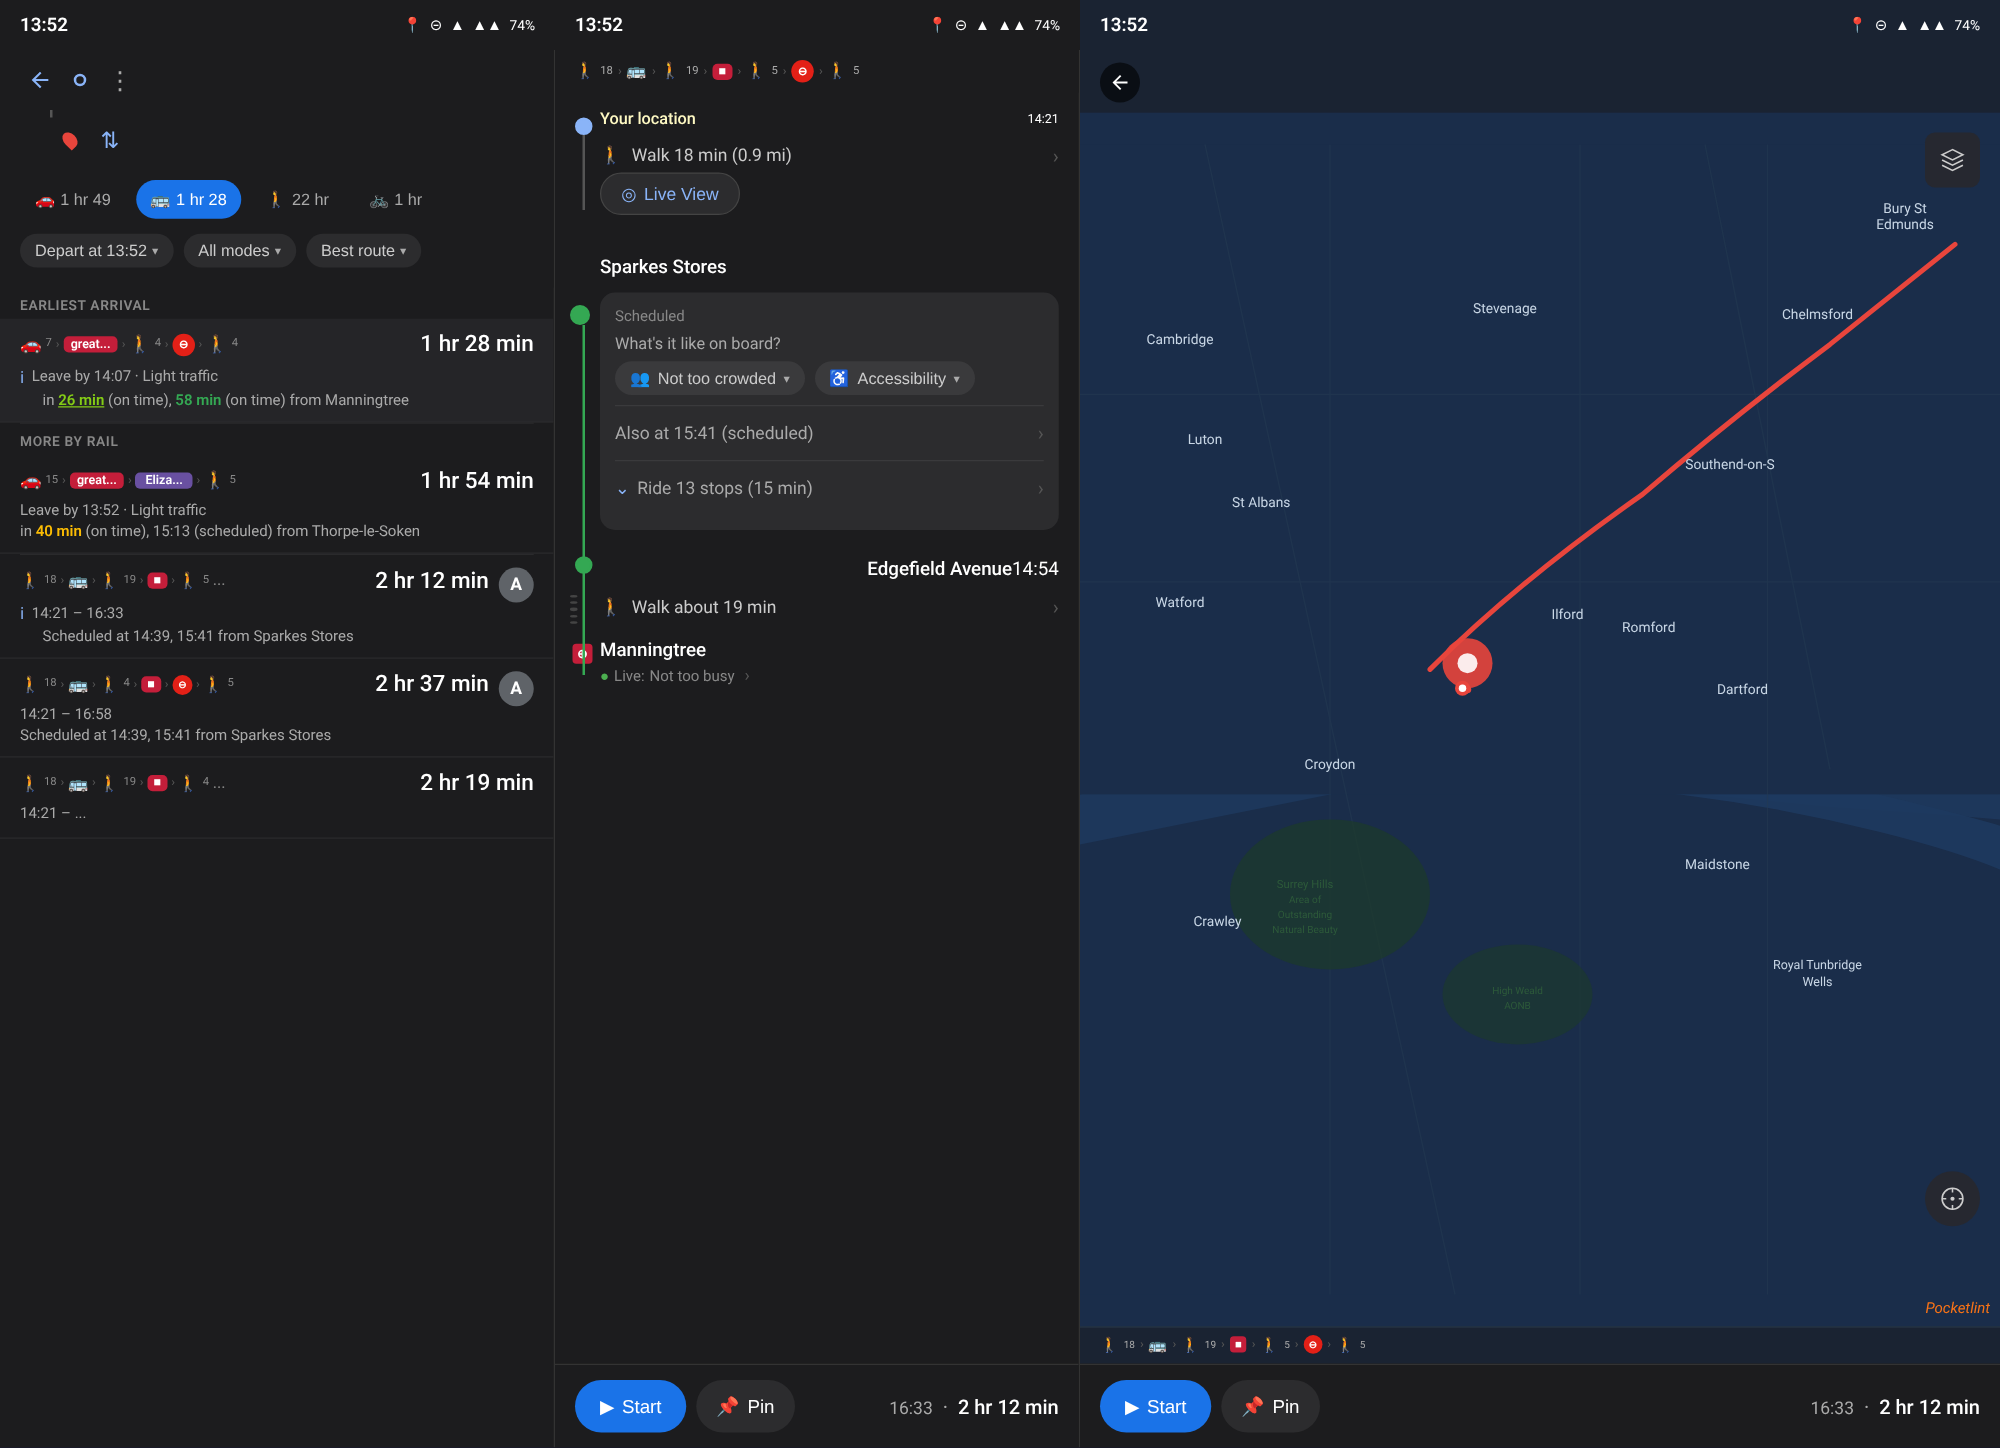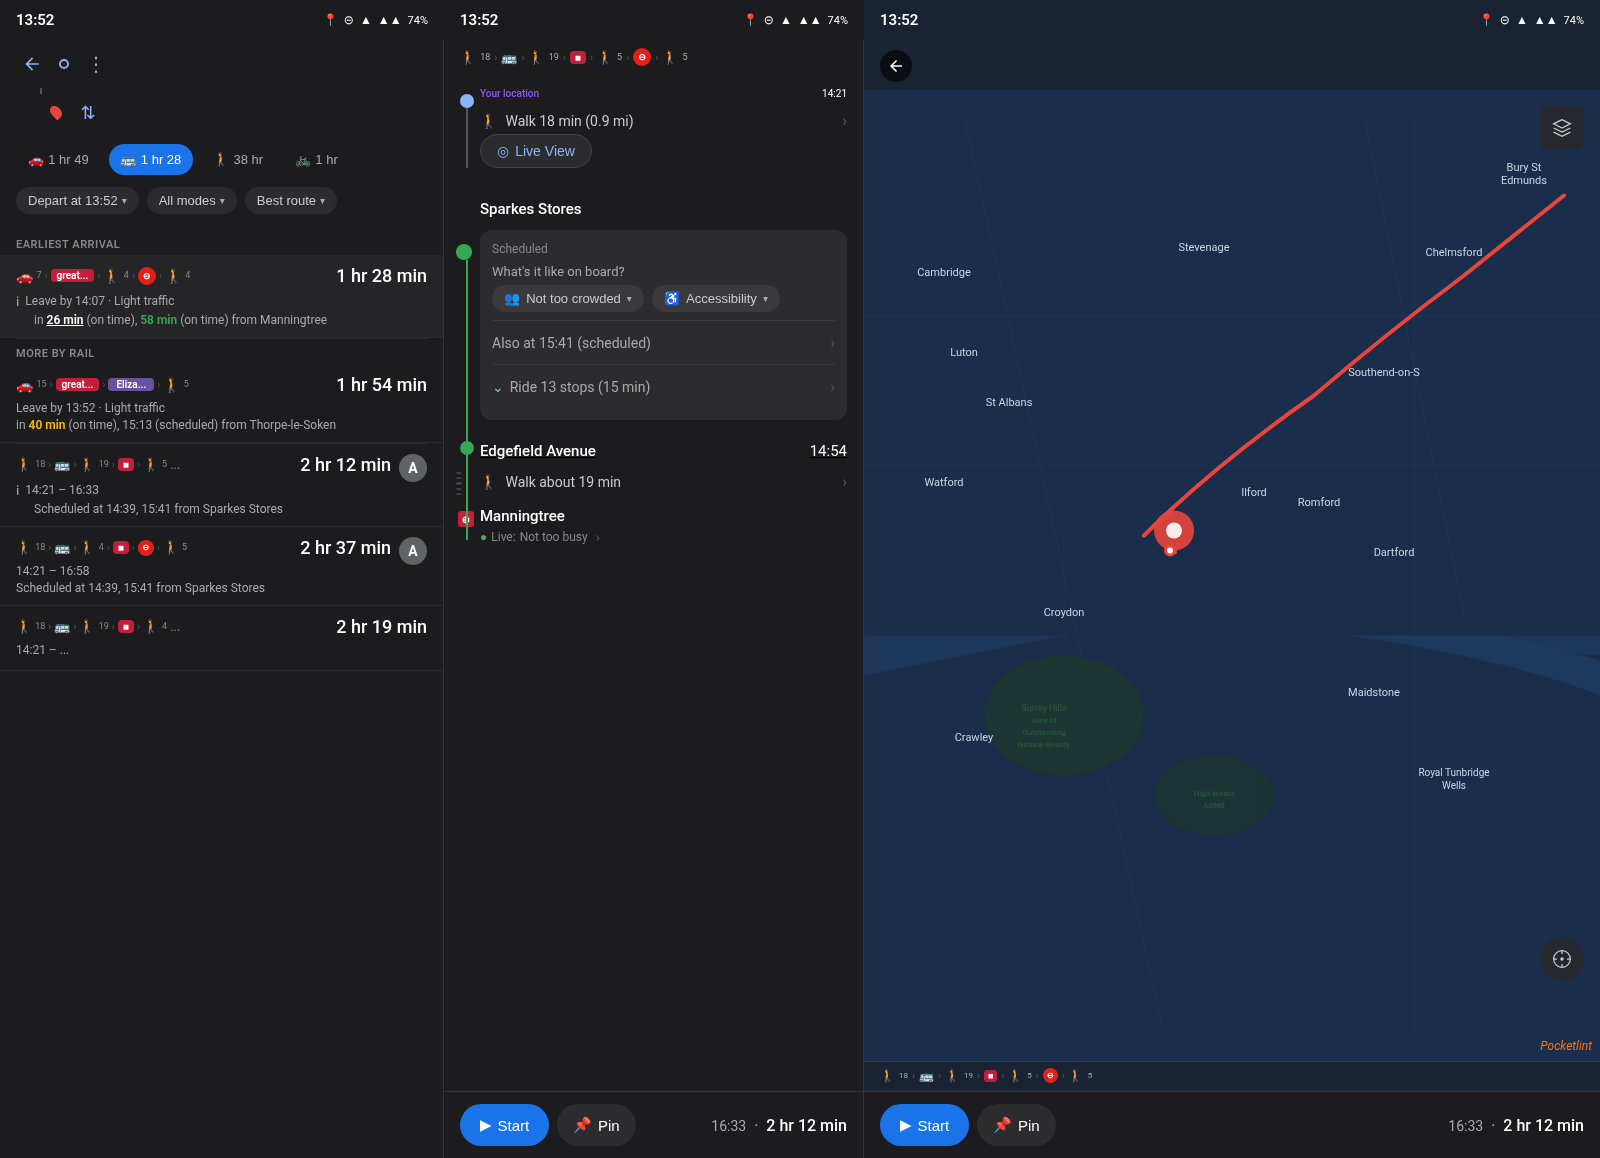--- a/index.html
+++ b/index.html
@@ -500,21 +500,21 @@
       <button class="transport-tab">
         <span>🚗</span>
         <span>1 hr 49</span>
       </button>
       <button class="transport-tab active">
         <span>🚌</span>
         <span>1 hr 28</span>
       </button>
       <button class="transport-tab">
         <span>🚶</span>
-        <span>38 hr</span>
+        <span>22 hr</span>
       </button>
       <button class="transport-tab">
         <span>🚲</span>
         <span>1 hr</span>
       </button>
     </div>
 
     <div class="filter-row">
       <button class="filter-chip">
         <span>Depart at 13:52</span>
@@ -547,21 +547,21 @@
         <div class="underground-badge">⊖</div>
         <span class="chevron-right">›</span>
         <span style="font-size:14px;color:#ccc;">🚶</span>
         <span class="small-num">4</span>
         <div class="route-duration">1 hr 28 min</div>
       </div>
       <div style="display:flex;align-items:center;gap:6px;margin-bottom:3px;">
         <span style="color:#8ab4f8;font-size:13px;">ℹ</span>
         <span style="font-size:12px;color:#aaa;">Leave by 14:07 · Light traffic</span>
       </div>
-      <div style="font-size:12px;color:#aaa;padding-left:18px;">in <span style="color:#ffffff;font-weight:600;text-decoration:underline;">26 min</span> (on time), <span style="color:#34a853;font-weight:600;">58 min</span> (on time) from Manningtree</div>
+      <div style="font-size:12px;color:#aaa;padding-left:18px;">in <span style="color:#84cc16;font-weight:600;text-decoration:underline;">26 min</span> (on time), <span style="color:#34a853;font-weight:600;">58 min</span> (on time) from Manningtree</div>
     </div>
 
     <div class="divider"></div>
     <div class="section-label">MORE BY RAIL</div>
     <div class="route-card">
       <div class="route-icons-row">
         <span style="font-size:14px;color:#ccc;">🚗</span>
         <span class="small-num">15</span>
         <span class="chevron-right">›</span>
         <span style="background:#c41e3a;color:#fff;border-radius:4px;font-size:10px;padding:1px 6px;font-weight:600;">great...</span>
@@ -688,21 +688,21 @@
   </div>
 
   <div style="flex:1;overflow-y:auto;padding:0 16px 0 8px;">
     <div style="position:relative;padding-left:28px;">
 
       <div style="position:absolute;left:8px;top:20px;width:14px;height:14px;border-radius:50%;background:#8ab4f8;border:2px solid #8ab4f8;z-index:2;"></div>
 
       <div style="position:absolute;left:14px;top:34px;width:2px;height:60px;background:#555;z-index:1;"></div>
 
       <div style="display:flex;justify-content:space-between;align-items:center;padding:14px 0 8px;">
-        <span style="font-size:10px;color:#8b5cf6;font-weight:500;">Your location</span>
+        <span style="font-size:13px;color:#fef9c3;font-weight:500;">Your location</span>
         <span style="font-size:10px;color:#fff;">14:21</span>
       </div>
 
       <div style="padding:4px 0 8px;">
         <div style="display:flex;align-items:center;justify-content:space-between;">
           <div style="display:flex;align-items:center;gap:8px;">
             <span style="font-size:14px;color:#ccc;">🚶</span>
             <span style="font-size:14px;color:#ccc;">Walk 18 min (0.9 mi)</span>
           </div>
           <span style="color:#555;font-size:16px;">›</span>
@@ -742,21 +742,21 @@
         </div>
         <div class="ride-stops-row">
           <div class="ride-text">
             <span style="color:#8ab4f8;font-size:14px;">⌄</span>
             <span>Ride 13 stops (15 min)</span>
           </div>
           <span style="color:#555;font-size:16px;">›</span>
         </div>
       </div>
 
-      <div style="display:flex;justify-content:space-between;align-items:center;padding:14px 0 8px;position:relative;text-decoration:underline;">
+      <div style="display:flex;justify-content:flex-end;align-items:center;padding:14px 0 8px;position:relative;">
         <div style="position:absolute;left:-20px;top:50%;transform:translateY(-50%);width:14px;height:14px;border-radius:50%;background:#34a853;border:2px solid #34a853;z-index:2;"></div>
         <span style="font-size:15px;color:#fff;font-weight:500;">Edgefield Avenue</span>
         <span style="font-size:15px;color:#fff;">14:54</span>
       </div>
 
       <div style="padding:4px 0 8px;display:flex;align-items:center;justify-content:space-between;position:relative;">
         <div style="position:absolute;left:-24px;top:0;bottom:0;display:flex;flex-direction:column;align-items:center;gap:3px;padding:4px 0;">
           <div style="width:6px;height:6px;border-radius:50%;background:#444;"></div>
           <div style="width:6px;height:6px;border-radius:50%;background:#444;"></div>
           <div style="width:6px;height:6px;border-radius:50%;background:#444;"></div>

